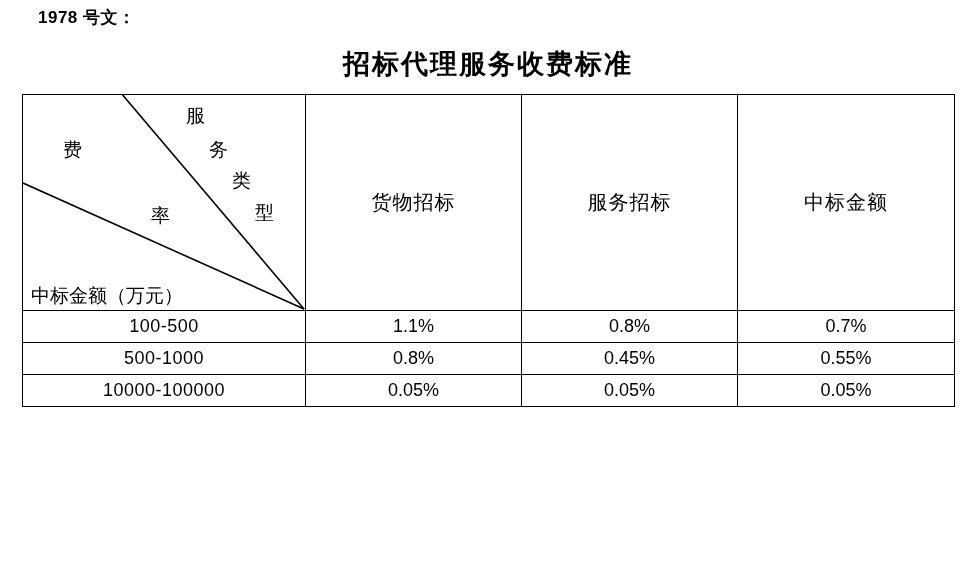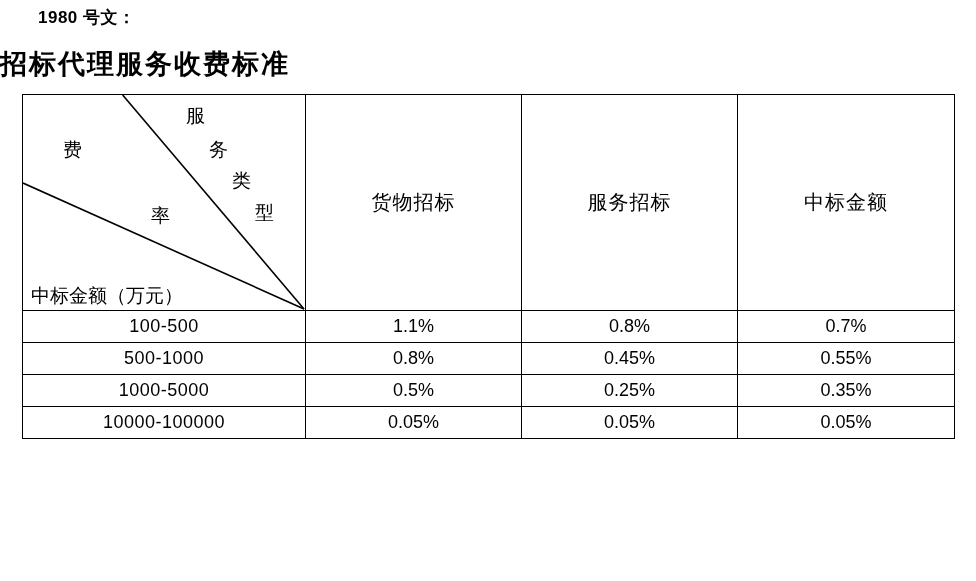--- a/index.html
+++ b/index.html
@@ -22,21 +22,21 @@
     font-family: "Liberation Sans", sans-serif;
     font-weight: bold;
     font-size: 17px;
     letter-spacing: 0.5px;
   }
   .doc-title {
     position: absolute;
     left: 0;
     right: 0;
     top: 46px;
-    text-align: left;
+    text-align: center;
     font-family: "Liberation Serif", "DejaVu Serif", serif;
     font-weight: bold;
     font-size: 27px;
     letter-spacing: 2px;
   }
   .table-wrap {
     position: absolute;
     left: 22px;
     top: 94px;
     width: 932px;
@@ -101,21 +101,21 @@
     letter-spacing: 0.5px;
   }
   .cn-mix {
     font-family: "Liberation Serif", "DejaVu Serif", serif;
     font-size: 18px;
   }
 </style>
 </head>
 <body>
 
-<div class="doc-note">1980 号文：</div>
+<div class="doc-note">1978 号文：</div>
 
 <div class="doc-title">招标代理服务收费标准</div>
 
 <div class="table-wrap">
   <table class="fee-table">
     <colgroup>
       <col style="width:283px">
       <col style="width:216px">
       <col style="width:216px">
       <col style="width:217px">
@@ -148,26 +148,20 @@
         <td>0.8%</td>
         <td>0.7%</td>
       </tr>
       <tr>
         <td class="row-label">500-1000</td>
         <td>0.8%</td>
         <td>0.45%</td>
         <td>0.55%</td>
       </tr>
       <tr>
-        <td class="row-label">1000-5000</td>
-        <td>0.5%</td>
-        <td>0.25%</td>
-        <td>0.35%</td>
-      </tr>
-      <tr>
         <td class="row-label">10000-100000</td>
         <td>0.05%</td>
         <td>0.05%</td>
         <td>0.05%</td>
       </tr>
     </tbody>
   </table>
 </div>
 
 </body></html>

